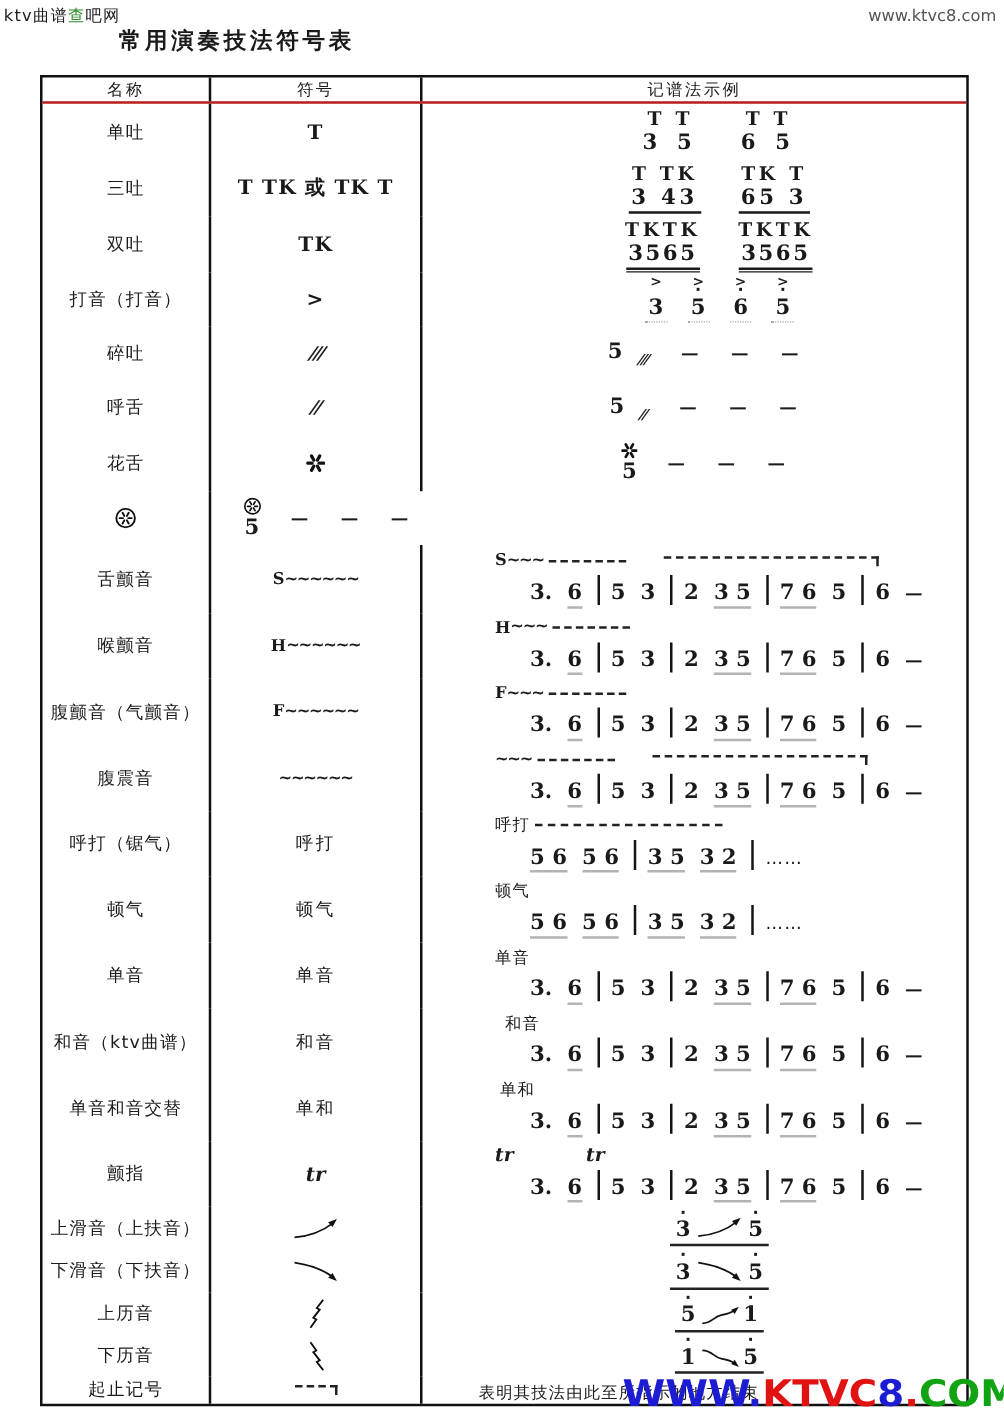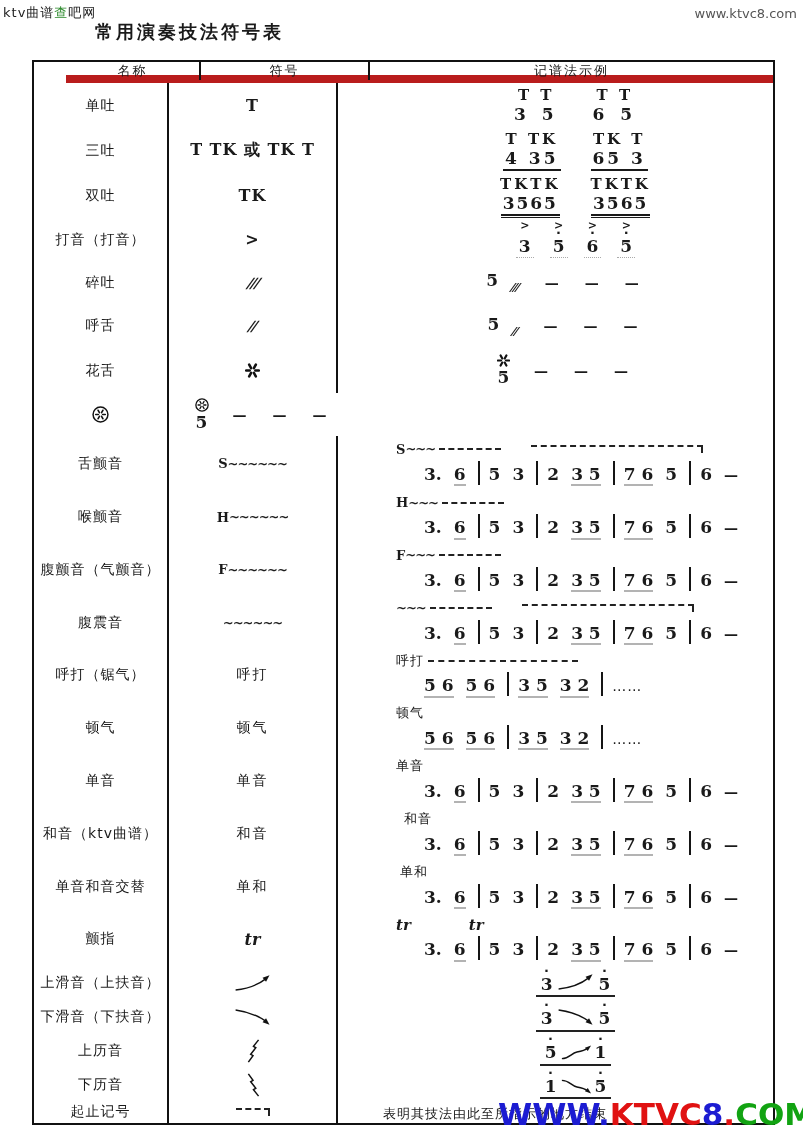--- a/index.html
+++ b/index.html
@@ -4,21 +4,21 @@
 <style>
   * { box-sizing: border-box; margin: 0; padding: 0; }
   html,body { width: 803px; height: 1139px; background: #fff; }
   body { position: relative; font-family: "DejaVu Sans", sans-serif; color: #1a1a1a; overflow: hidden; }
 
   .site-name { position: absolute; left: 3px; top: 4px; font-size: 13px; letter-spacing: 1px; color: #222; }
   .site-url  { position: absolute; right: 6px; top: 6px; font-size: 13px; }
   .page-title{ position: absolute; left: 95px; top: 20px; font-size: 18px; font-weight: bold; letter-spacing: 3px; }
 
   .sheet-table { position: absolute; left: 32px; top: 60px; width: 743px; height: 1065px; border: 2px solid #111; background: #fff; }
-  .thead { display: grid; grid-template-columns: 135px 169px 1fr; height: 21px; border-bottom: 8px solid #b91c1c; font-size: 13px; margin-left: 32px; }
+  .thead { display: grid; grid-template-columns: 135px 169px 1fr; height: 21px; border-bottom: 2px solid #b91c1c; font-size: 13px; }
   .thead > div { display: flex; align-items: center; justify-content: center; border-right: 2px solid #111; letter-spacing: 2px; }
   .thead > div:last-child { border-right: none; }
 
   .trow { display: grid; grid-template-columns: 135px 169px 1fr; }
   .cell-name { display: flex; align-items: center; justify-content: center; border-right: 2px solid #111; font-size: 14px; letter-spacing: 1px; text-align: center; }
   .cell-sym  { display: flex; align-items: center; justify-content: center; border-right: 2px solid #111; }
   .cell-ex   { display: flex; flex-direction: column; justify-content: center; align-items: center; overflow: hidden; padding-left: 40px; }
   .melrow    { align-items: flex-start; padding-left: 58px; }
 
   .r1{height:45px}.r2{height:45px}.r3{height:45px}.r4{height:43px}.r5{height:43px}
@@ -117,21 +117,21 @@
 
   <div class="trow r2">
     <div class="cell-name">三吐</div>
     <div class="cell-sym">
         <span class="sym-text">T TK 或 TK T</span>
       </div>
     <div class="cell-ex">
       <div class="ex-groups">
         <div class="grp">
             <div class="gt">T TK</div>
-            <div class="gn">4 35</div>
+            <div class="gn">3 43</div>
           </div>
         <div class="grp">
             <div class="gt">TK T</div>
             <div class="gn">65 3</div>
           </div>
       </div>
     </div>
   </div>
 
   <div class="trow r3">

